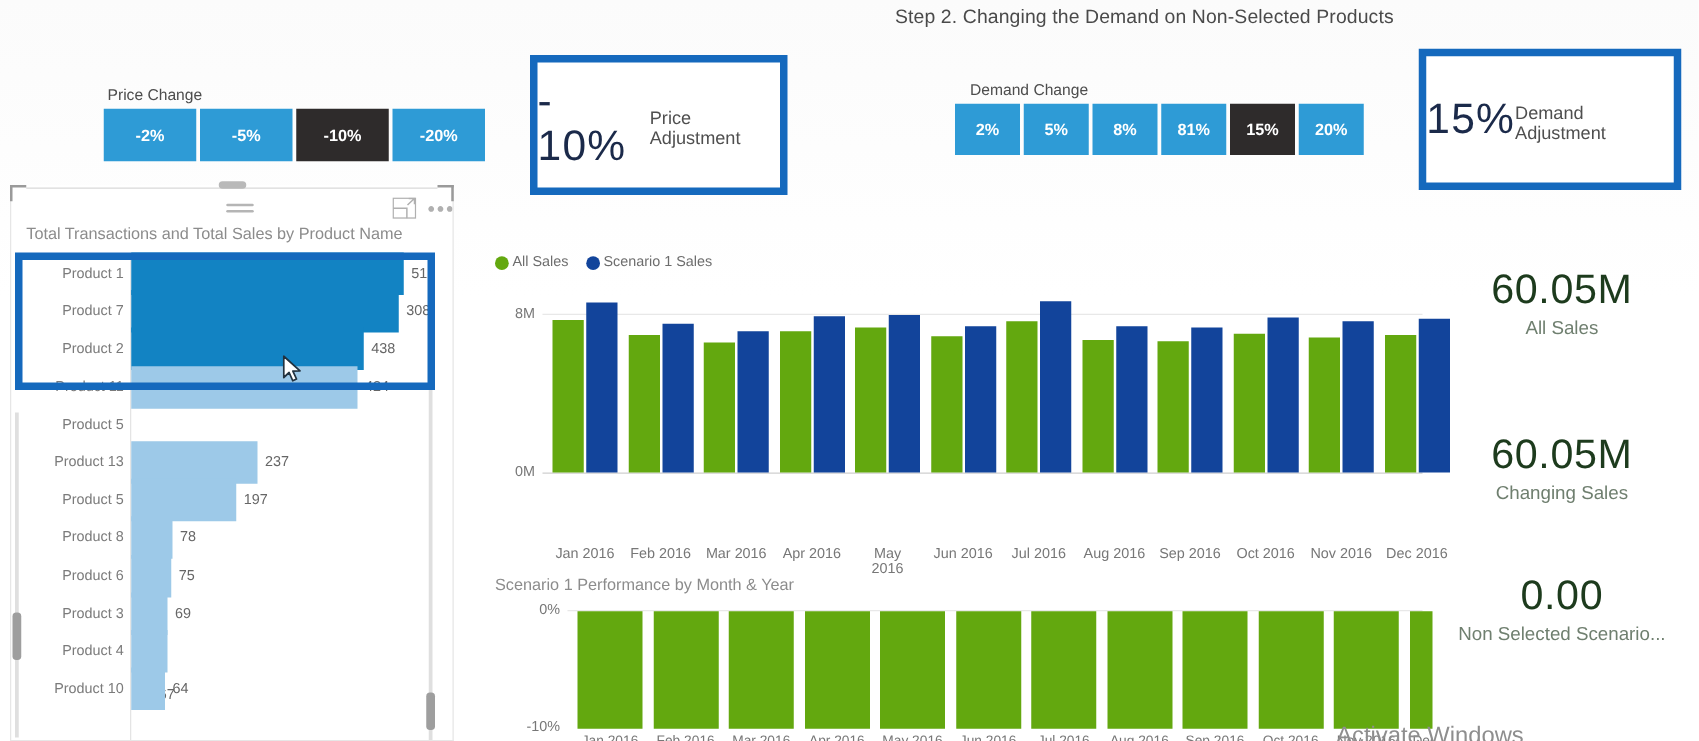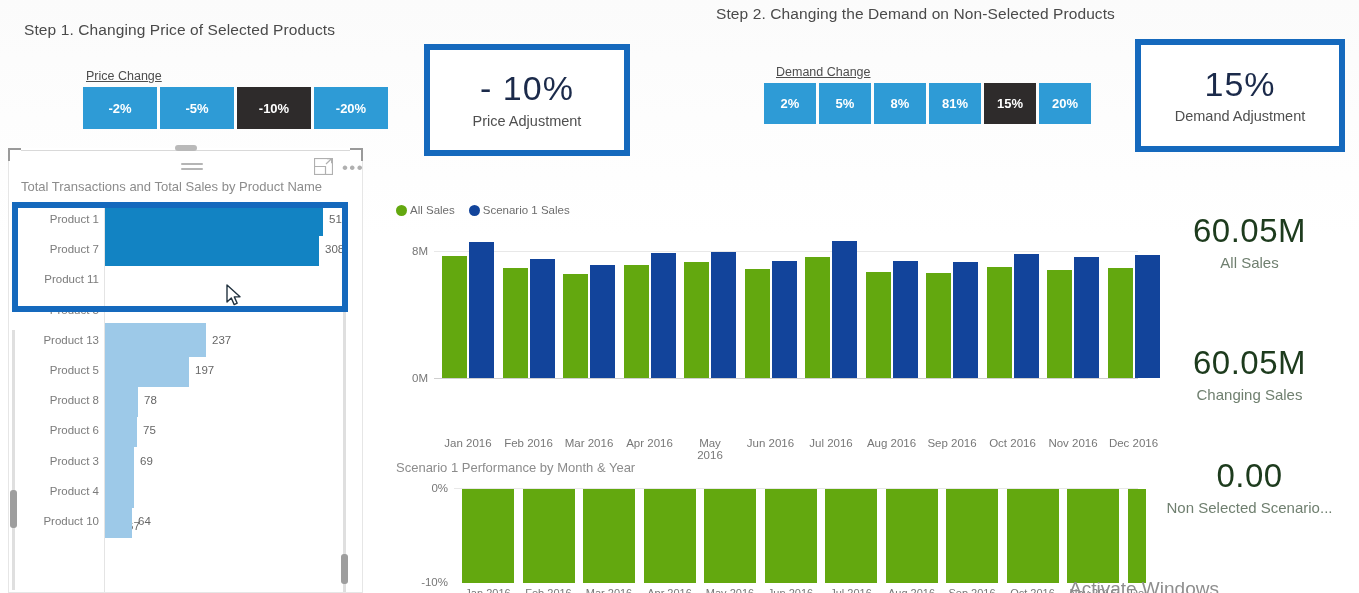--- a/index.html
+++ b/index.html
@@ -32,21 +32,20 @@
   #step1-title { left: 24px; top: 21px; }
   #step2-title { left: 716px; top: 5px; }
 
   
   .slicer { position: absolute; }
   .slicer-label {
     font-size: 12.5px;
     color: #4d4d4d;
     margin-bottom: 4px;
     display: block;
-    text-decoration: underline;
   }
   .slicer-row { display: flex; gap: 3px; }
   .slicer-item {
     background: #2e9bd6;
     color: #ffffff;
     font-size: 13px;
     font-weight: bold;
     display: flex;
     align-items: center;
     justify-content: center;
@@ -59,21 +58,20 @@
   #demand-slicer { left: 764px; top: 65px; }
   #demand-slicer .slicer-label { margin-left: 12px; }
   #demand-slicer .slicer-item { width: 52px; height: 41px; }
 
   
   .kpi-outline {
     position: absolute;
     border: 6px solid #1569bd;
     background: #ffffff;
     display: flex;
-    flex-direction: column;
     align-items: center;
     justify-content: center;
     box-sizing: border-box;
   }
   #price-adj-card { left: 424px; top: 44px; width: 206px; height: 112px; }
   #demand-adj-card { left: 1135px; top: 39px; width: 210px; height: 113px; }
   .kpi-value {
     font-size: 34px;
     color: #1b2a4a;
     line-height: 1.05;
@@ -390,21 +388,20 @@
     font-size: 19px;
     color: #8e8e8e;
     white-space: nowrap;
   }
 </style>
 </head>
 <body>
 
 <div class="canvas">
 
-  <div class="step-title" id="step1-title">Step 1. Changing Price of Selected Products</div>
   <div class="step-title" id="step2-title">Step 2. Changing the Demand on Non-Selected Products</div>
 
   <div class="slicer" id="price-slicer">
     <span class="slicer-label">Price Change</span>
     <div class="slicer-row" id="price-slicer-row">
         <div class="slicer-item">-2%</div>
         <div class="slicer-item">-5%</div>
         <div class="slicer-item selected">-10%</div>
         <div class="slicer-item">-20%</div>
       </div>
@@ -459,22 +456,33 @@
             <div class="bar-val" style="left: 224px;">512</div>
           </div>
         </div>
         <div class="bar-row hl">
           <div class="bar-cat">Product 7</div>
           <div class="bar-track">
             <div class="bar-fill" style="width: 214px;"></div>
             <div class="bar-val" style="left: 220px;">308</div>
           </div>
         </div>
+        <div class="bar-row hl">
+          <div class="bar-cat">Product 2</div>
+          <div class="bar-track">
+            <div class="bar-fill" style="width: 186px;"></div>
+            <div class="bar-val" style="left: 192px;">438</div>
+          </div>
+        </div>
         <div class="bar-row">
           <div class="bar-cat">Product 11</div>
+          <div class="bar-track">
+            <div class="bar-fill" style="width: 181px;"></div>
+            <div class="bar-val" style="left: 187px;">424</div>
+          </div>
         </div>
         <div class="bar-row">
           <div class="bar-cat">Product 5</div>
         </div>
         <div class="bar-row">
           <div class="bar-cat">Product 13</div>
           <div class="bar-track">
             <div class="bar-fill" style="width: 101px;"></div>
             <div class="bar-val" style="left: 107px;">237</div>
           </div>

